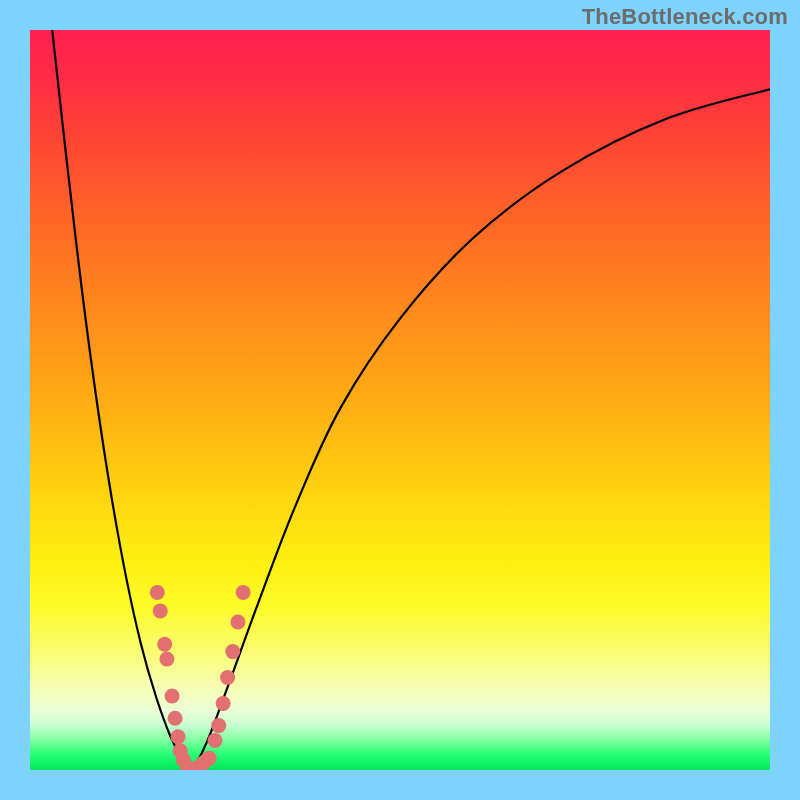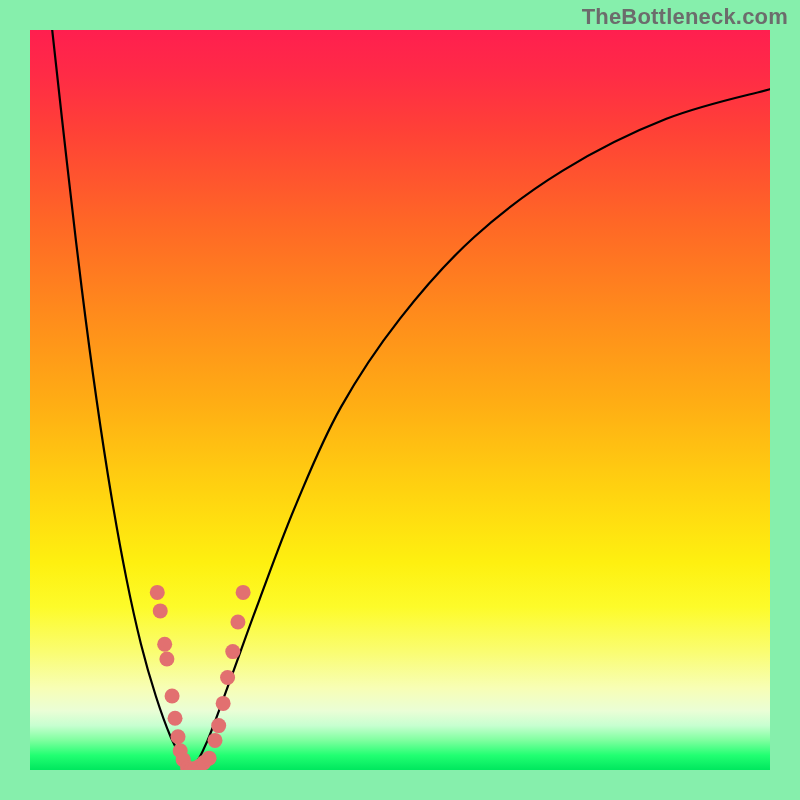--- a/index.html
+++ b/index.html
@@ -1,21 +1,21 @@
 <!DOCTYPE html>
 <html><head>
 <meta charset="utf-8">
 <style>
   * { margin: 0; padding: 0; box-sizing: border-box; }
   html, body { width: 800px; height: 800px; overflow: hidden; background: #000; }
   .frame {
     position: absolute;
     left: 0; top: 0;
     width: 800px; height: 800px;
-    background: #86efac;
+    background: #7dd3fc;
   }
   .plot {
     position: absolute;
     left: 30px; top: 30px;
     width: 740px; height: 740px;
     overflow: hidden;
   }
   .gradient {
     position: absolute;
     left: 0; top: 0;

